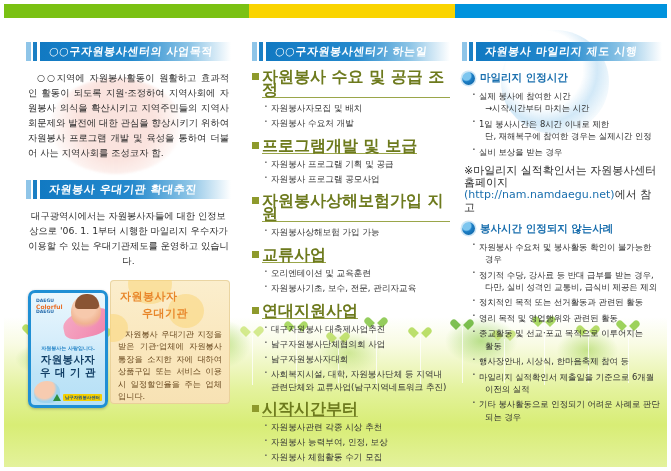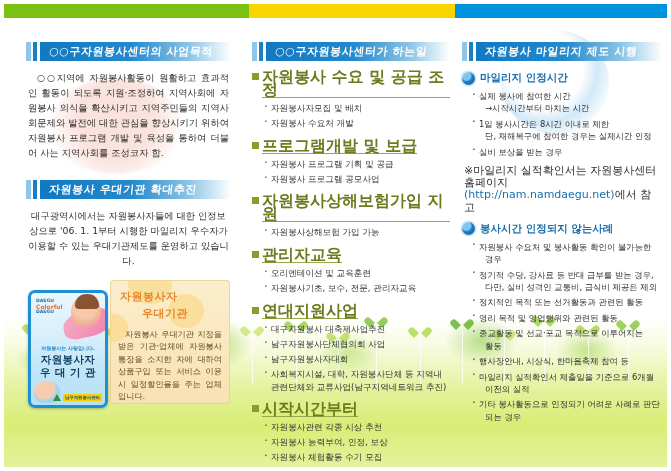--- a/index.html
+++ b/index.html
@@ -297,21 +297,21 @@
             <div class="blk-title">자원봉사상해보험가입 지원</div>
           </div>
           <ul class="items">
             <li>자원봉사상해보험 가입 가능</li>
           </ul>
         </div>
 
         <div class="blk">
           <div class="blk-head">
             <div class="sq"></div>
-            <div class="blk-title">관리자교육</div>
+            <div class="blk-title">교류사업</div>
           </div>
           <ul class="items">
             <li>오리엔테이션 및 교육훈련</li>
             <li>자원봉사기초, 보수, 전문, 관리자교육</li>
           </ul>
         </div>
 
         <div class="blk">
           <div class="blk-head">
             <div class="sq"></div>

